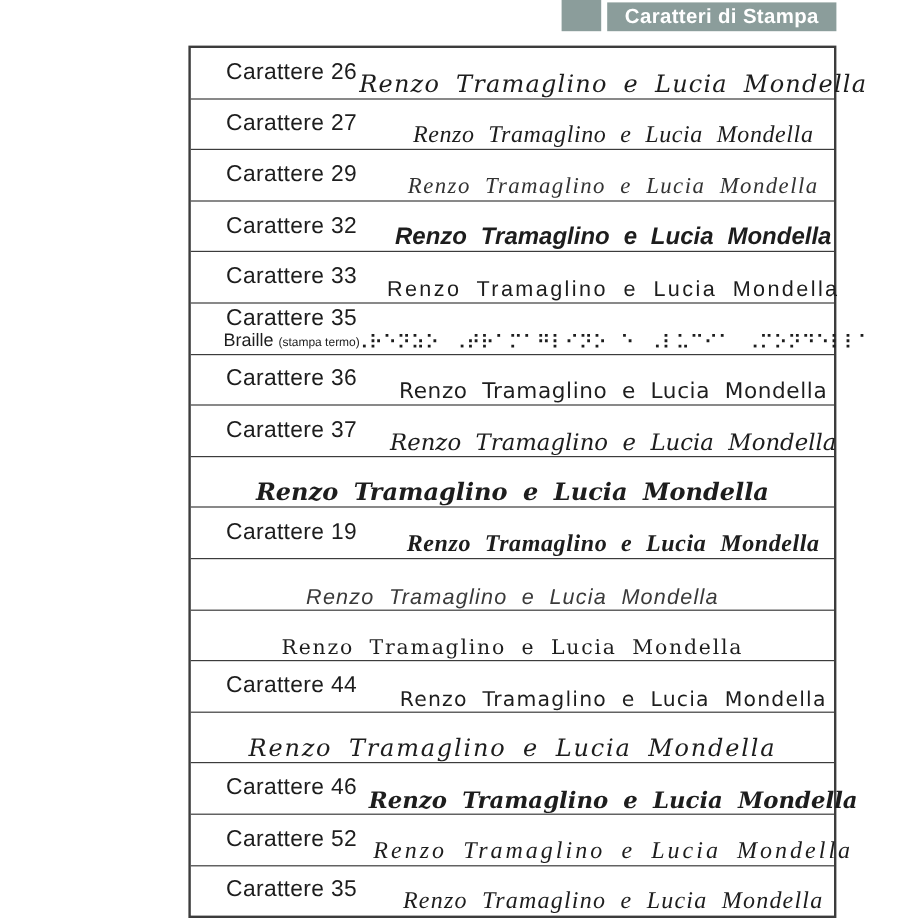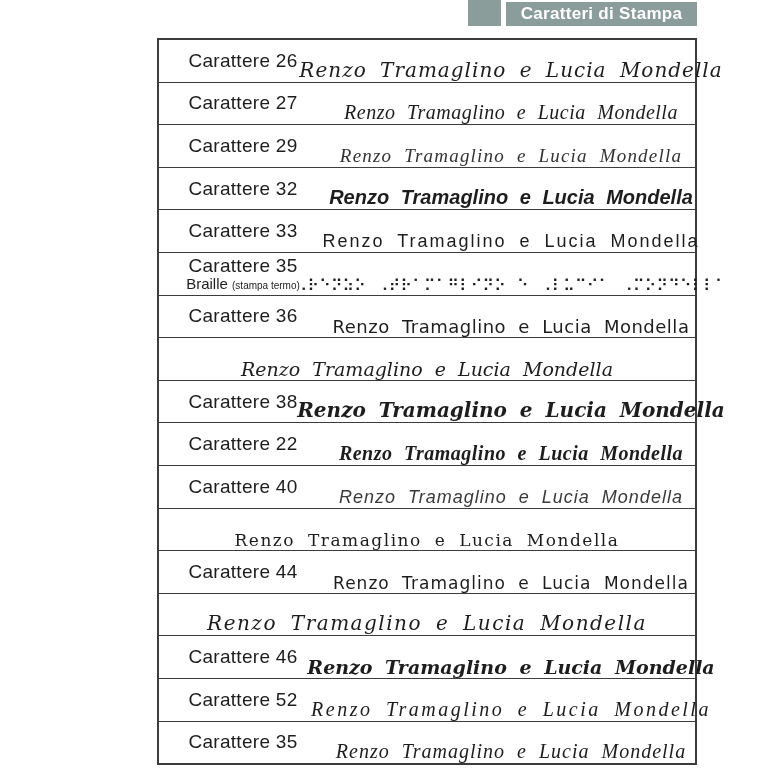--- a/index.html
+++ b/index.html
@@ -144,50 +144,46 @@
     <div class="cell-label">
       <span class="label-main">Carattere 36</span>
 
     </div>
     <div class="cell-sample">
       <span class="sample fs-s36">Renzo Tramaglino e Lucia Mondella</span>
     </div>
   </div>
 
   <div class="row">
+    <div class="cell-label">
+      <span class="label-main">Carattere 37</span>
+
+    </div>
     <div class="cell-sample">
       <span class="sample fs-s37">Renzo Tramaglino e Lucia Mondella</span>
     </div>
   </div>
 
   <div class="row">
-    <div class="cell-label">
-      <span class="label-main">Carattere 38</span>
-
-    </div>
     <div class="cell-sample">
       <span class="sample fs-s38">Renzo Tramaglino e Lucia Mondella</span>
     </div>
   </div>
 
   <div class="row">
     <div class="cell-label">
-      <span class="label-main">Carattere 22</span>
+      <span class="label-main">Carattere 19</span>
 
     </div>
     <div class="cell-sample">
       <span class="sample fs-s39">Renzo Tramaglino e Lucia Mondella</span>
     </div>
   </div>
 
   <div class="row">
-    <div class="cell-label">
-      <span class="label-main">Carattere 40</span>
-
-    </div>
     <div class="cell-sample">
       <span class="sample fs-s40">Renzo Tramaglino e Lucia Mondella</span>
     </div>
   </div>
 
   <div class="row">
     <div class="cell-sample">
       <span class="sample fs-s43">Renzo Tramaglino e Lucia Mondella</span>
     </div>
   </div>

